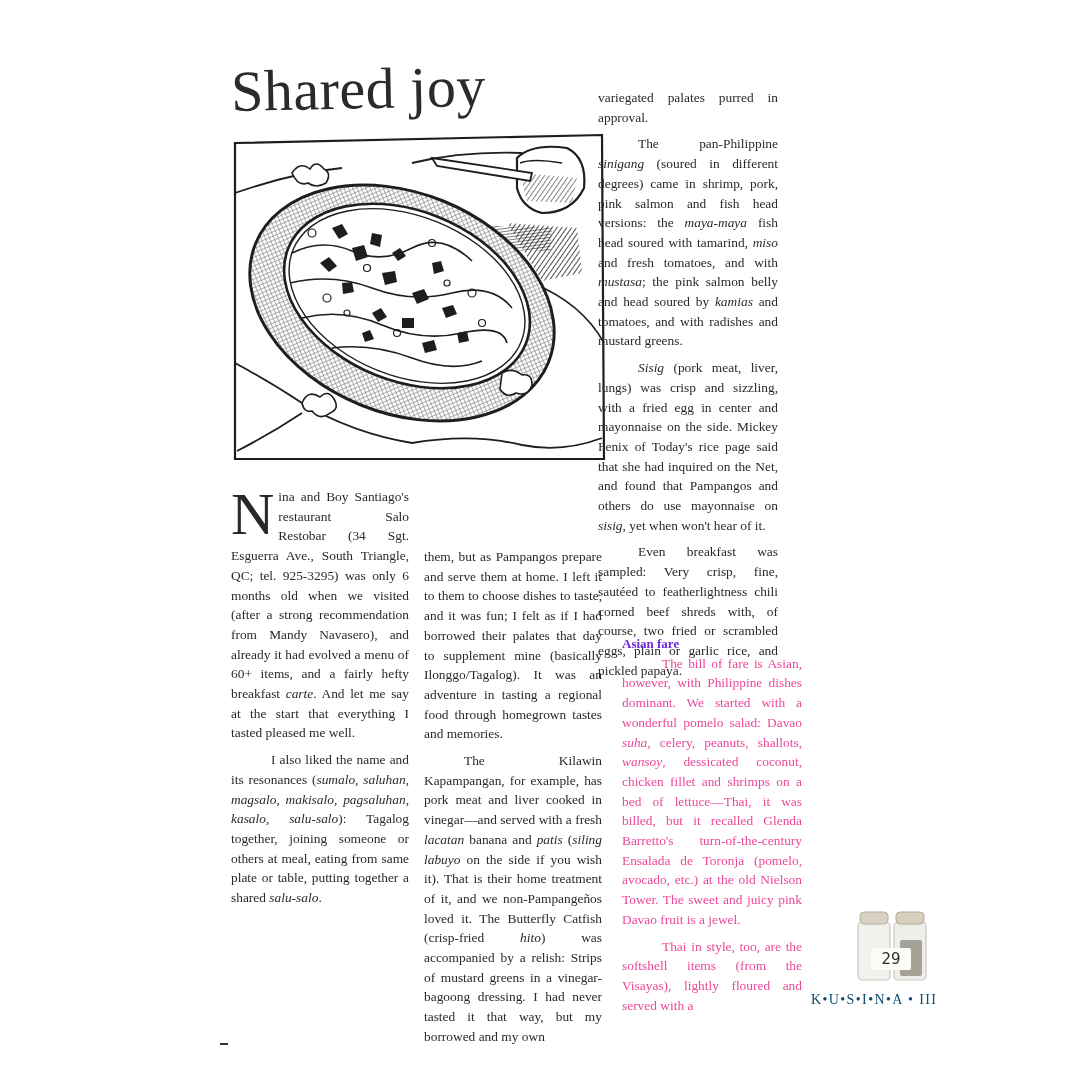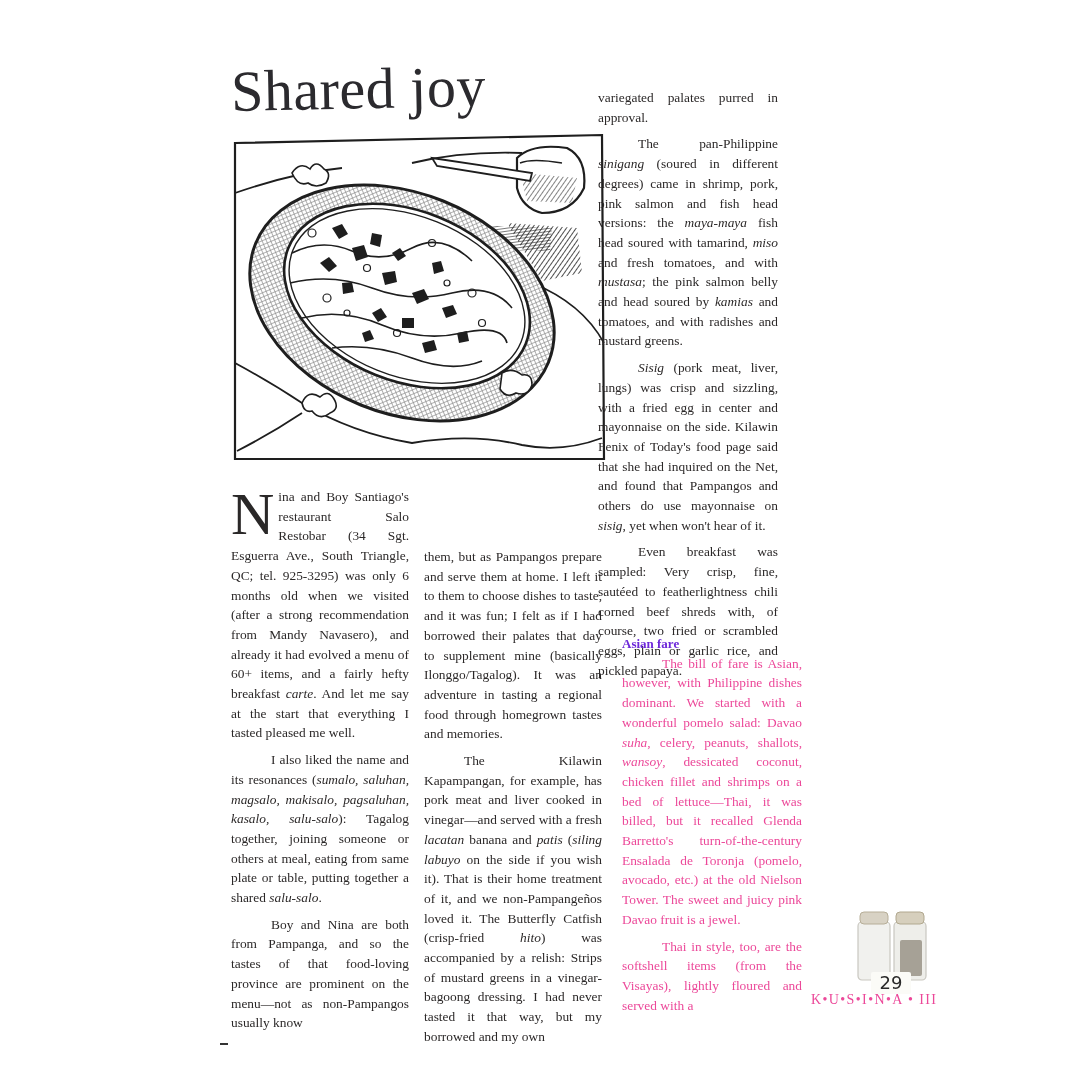--- a/index.html
+++ b/index.html
@@ -33,27 +33,27 @@
     .col3b { left: 622px; top: 634px; width: 180px; color: #3c3a38; }
     .col3b .body-faded { color: #ec4899; }
     .dropcap {
       float: left; font-size: 60px; line-height: 48px;
       margin: 3px 4px 0 0; color: #2a2828;
     }
     .subhead { font-weight: bold; font-size: 13px; margin: 0 0 2px 0; color: #6d28d9; }
     em { }
     .shakers { position: absolute; left: 852px; top: 910px; width: 80px; height: 72px; }
     .page-num {
-      position: absolute; left: 871px; top: 972px; width: 40px; height: 22px;
-      background: #fbfbf7; font-family: "DejaVu Sans", sans-serif; font-size: 18px;
+      position: absolute; left: 871px; top: 948px; width: 40px; height: 22px;
+      background: #fbfbf7; font-family: "DejaVu Sans", sans-serif; font-size: 15px;
       line-height: 22px; text-align: center; color: #2b2b2b; border-radius: 2px;
     }
     .footer {
       position: absolute; left: 811px; top: 992px; font-size: 14px; letter-spacing: 1.4px;
-      color: #ec4899; font-family: "Liberation Serif", serif;
+      color: #0c4a6e; font-family: "Liberation Serif", serif;
     }
     .mark { position: absolute; left: 220px; top: 1043px; width: 8px; height: 2px; background: #333; }
   </style>
 </head>
 <body>
 
 <div class="page">
 
   <h1 class="title">Shared joy</h1>
 
@@ -130,32 +130,31 @@
       <path d="M60,40 q8,-12 18,-4 q6,-10 14,0 q8,4 2,14 q-10,6 -18,0 q-10,4 -16,-10 z"></path>
       <path d="M70,270 q6,-14 18,-6 q8,-8 14,2 q6,10 -4,14 q-10,8 -18,-2 q-8,2 -10,-8 z"></path>
       <path d="M270,240 q10,-6 20,2 q10,-2 10,10 q-4,12 -16,8 q-10,6 -16,-4 z"></path>
     </g>
     <path d="M5,318 Q40,300 70,280" fill="none" stroke="#1e1e1e" stroke-width="1.8"></path>
   </svg>
 
   <div class="col col1">
     <p><span class="dropcap">N</span><span>ina and Boy Santiago's restaurant Salo Restobar (34 Sgt. Esguerra Ave., South Triangle, QC; tel. 925-3295) was only 6 months old when we visited (after a strong recommendation from Mandy Navasero), and already it had evolved a menu of 60+ items, and a fairly hefty breakfast </span><em>carte</em><span>. And let me say at the start that everything I tasted pleased me well.</span></p>
     <p class="indent"><span>I also liked the name and its resonances (</span><em>sumalo, saluhan, magsalo, makisalo, pagsaluhan, kasalo, salu-salo</em><span>): Tagalog together, joining someone or others at meal, eating from same plate or table, putting together a shared </span><em>salu-salo</em><span>.</span></p>
-    <p class="indent">Boy and Nina are both from Pampanga, and so the tastes of that food-loving province are prominent on the menu—not as non-Pampangos usually know</p>
   </div>
 
   <div class="col col2">
     <p>them, but as Pampangos prepare and serve them at home. I left it to them to choose dishes to taste, and it was fun; I felt as if I had borrowed their palates that day to supplement mine (basically Ilonggo/Tagalog). It was an adventure in tasting a regional food through homegrown tastes and memories.</p>
     <p class="indent"><span>The Kilawin Kapampangan, for example, has pork meat and liver cooked in vinegar—and served with a fresh </span><em>lacatan</em><span> banana and </span><em>patis</em><span> (</span><em>siling labuyo</em><span> on the side if you wish it). That is their home treatment of it, and we non-Pampangeños loved it. The Butterfly Catfish (crisp-fried </span><em>hito</em><span>) was accompanied by a relish: Strips of mustard greens in a vinegar-bagoong dressing. I had never tasted it that way, but my borrowed and my own</span></p>
   </div>
 
   <div class="col col3">
     <p>variegated palates purred in approval.</p>
     <p class="indent"><span>The pan-Philippine </span><em>sinigang</em><span> (soured in different degrees) came in shrimp, pork, pink salmon and fish head versions: the </span><em>maya-maya</em><span> fish head soured with tamarind, </span><em>miso</em><span> and fresh tomatoes, and with </span><em>mustasa</em><span>; the pink salmon belly and head soured by </span><em>kamias</em><span> and tomatoes, and with radishes and mustard greens.</span></p>
-    <p class="indent"><em>Sisig</em><span> (pork meat, liver, lungs) was crisp and sizzling, with a fried egg in center and mayonnaise on the side. Kilawin Fenix of Today's food page said that she had inquired on the Net, and found that Pampangos and others do use mayonnaise on </span><em>sisig</em><span>, yet when won't hear of it.</span></p>
+    <p class="indent"><em>Sisig</em><span> (pork meat, liver, lungs) was crisp and sizzling, with a fried egg in center and mayonnaise on the side. Mickey Fenix of Today's rice page said that she had inquired on the Net, and found that Pampangos and others do use mayonnaise on </span><em>sisig</em><span>, yet when won't hear of it.</span></p>
     <p class="indent">Even breakfast was sampled: Very crisp, fine, sautéed to featherlightness chili corned beef shreds with, of course, two fried or scrambled eggs, plain or garlic rice, and pickled papaya.</p>
   </div>
 
   <div class="col col3b">
     <p class="subhead">Asian fare</p>
     <p class="indent body-faded" style="margin-top:0"><span>The bill of fare is Asian, however, with Philippine dishes dominant. We started with a wonderful pomelo salad: Davao </span><em>suha</em><span>, celery, peanuts, shallots, </span><em>wansoy</em><span>, dessicated coconut, chicken fillet and shrimps on a bed of lettuce—Thai, it was billed, but it recalled Glenda Barretto's turn-of-the-century Ensalada de Toronja (pomelo, avocado, etc.) at the old Nielson Tower. The sweet and juicy pink Davao fruit is a jewel.</span></p>
     <p class="indent body-faded">Thai in style, too, are the softshell items (from the Visayas), lightly floured and served with a</p>
   </div>
 
   <svg class="shakers" viewBox="0 0 80 72" xmlns="http://www.w3.org/2000/svg">

